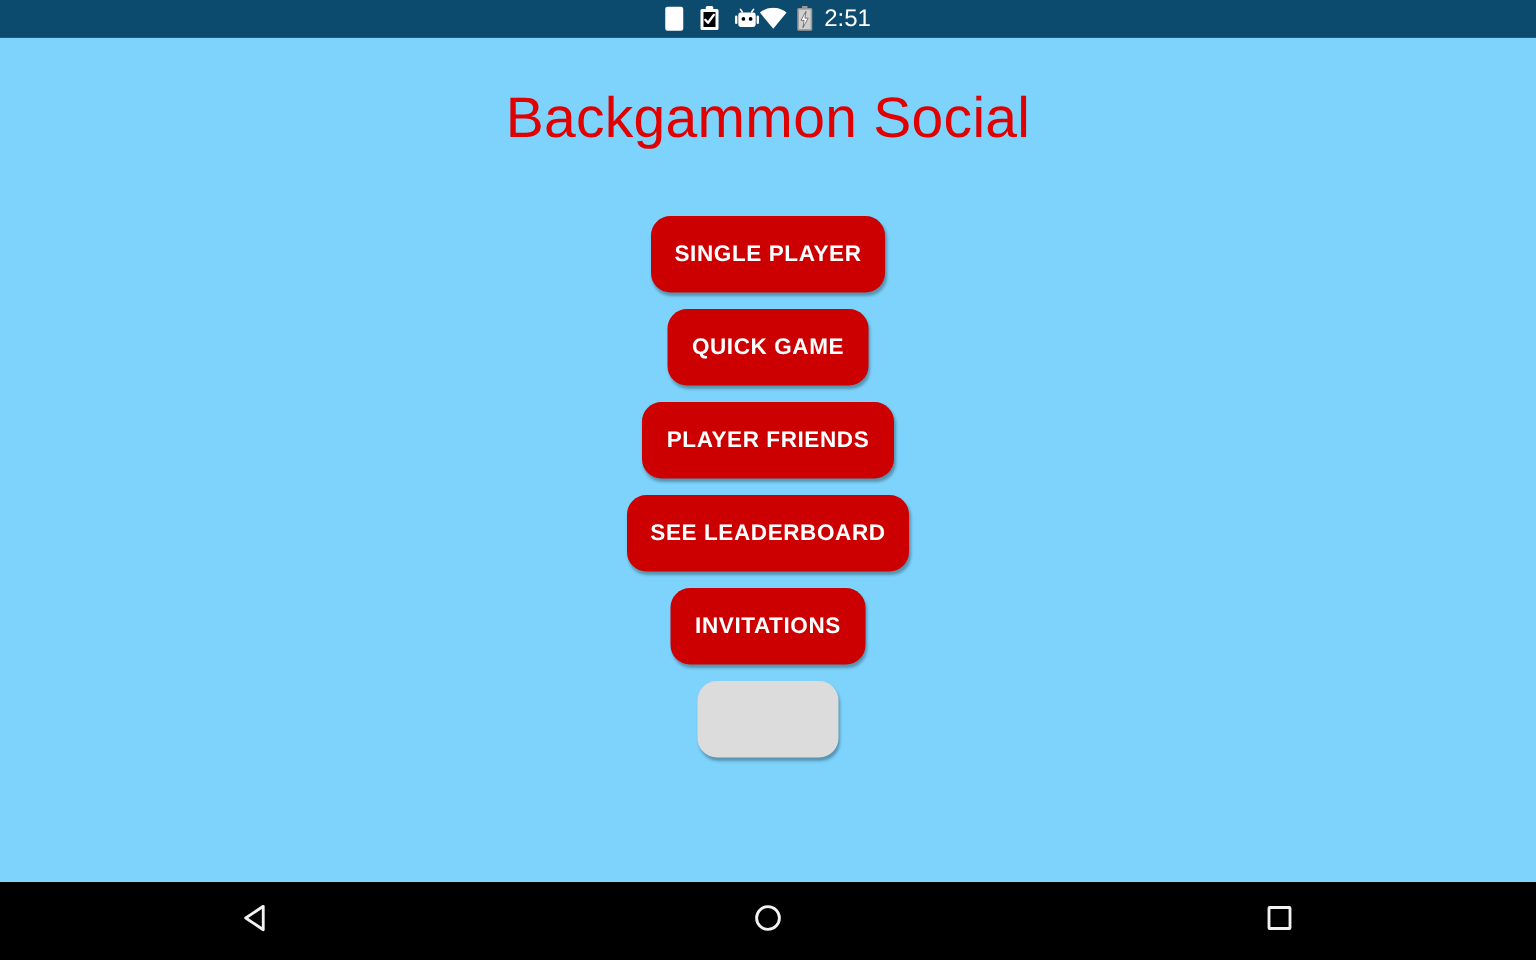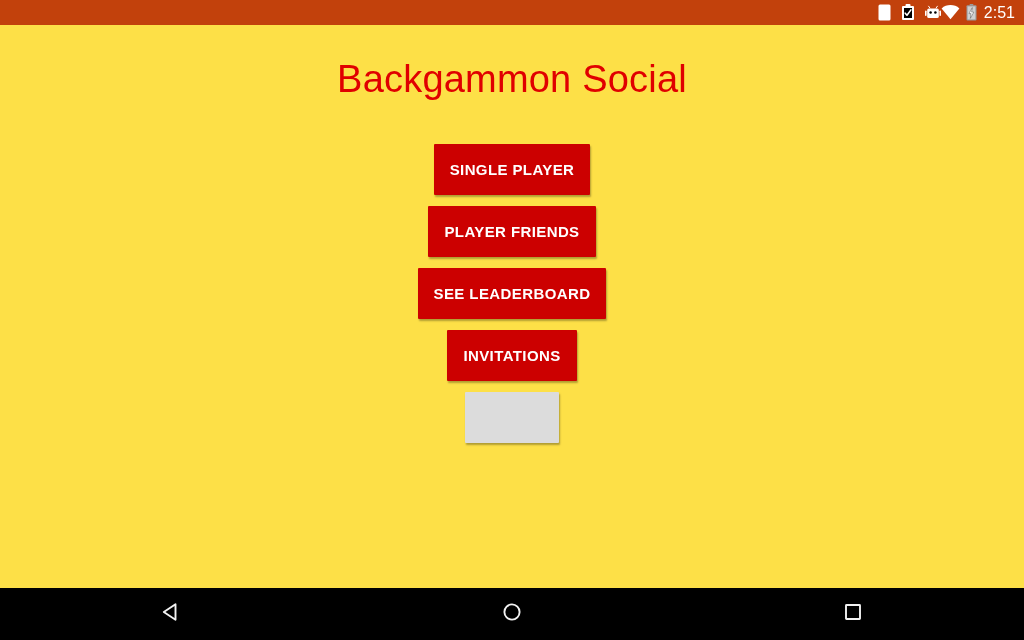--- a/index.html
+++ b/index.html
@@ -22,24 +22,24 @@
     background: #000000;
     overflow: hidden;
   }
 
   
   #status-bar {
     position: absolute;
     left: 0; top: 0;
     width: 1024px;
     height: 25px;
-    background: #c2410c;
-    display: flex;
-    align-items: center;
-    justify-content: flex-end;
+    background: #0c4a6e;
+    display: flex;
+    align-items: center;
+    justify-content: center;
     padding: 0 9px 0 9px;
     box-sizing: border-box;
     z-index: 40;
   }
   #status-left {
     display: flex;
     align-items: center;
     gap: 9px;
     height: 25px;
   }
@@ -62,21 +62,21 @@
     padding-left: 1px;
   }
 
   
   #app-area {
     position: absolute;
     left: 0;
     top: 25px;
     width: 1024px;
     height: 563px;
-    background: #fde047;
+    background: #7dd3fc;
     overflow: hidden;
     z-index: 10;
   }
 
   #app-title {
     position: absolute;
     left: 0;
     top: 33px;
     width: 1024px;
     text-align: center;
@@ -108,21 +108,21 @@
     font-size: 15px;
     font-weight: bold;
     letter-spacing: 0.4px;
     height: 51px;
     line-height: 51px;
     padding: 0 16px;
     margin-bottom: 11px;
     text-align: center;
     white-space: nowrap;
     box-shadow: 1px 2px 2px rgba(0,0,0,0.30);
-    border-radius: 1px;
+    border-radius: 13px;
     cursor: pointer;
   }
 
   .menu-btn.disabled-btn {
     background: #dcdcdc;
     color: #a8a8a8;
   }
 
   
   #nav-bar {
@@ -197,20 +197,21 @@
     </div>
 
   </div>
 
   <div id="app-area">
 
     <div id="app-title">Backgammon Social</div>
 
     <div id="menu">
       <button class="menu-btn">SINGLE PLAYER</button>
+      <button class="menu-btn">QUICK GAME</button>
       <button class="menu-btn">PLAYER FRIENDS</button>
       <button class="menu-btn">SEE LEADERBOARD</button>
       <button class="menu-btn">INVITATIONS</button>
       <button class="menu-btn disabled-btn" style="width:94px;padding:0;"></button>
     </div>
 
   </div>
 
   <div id="nav-bar">
     <div class="nav-btn">

